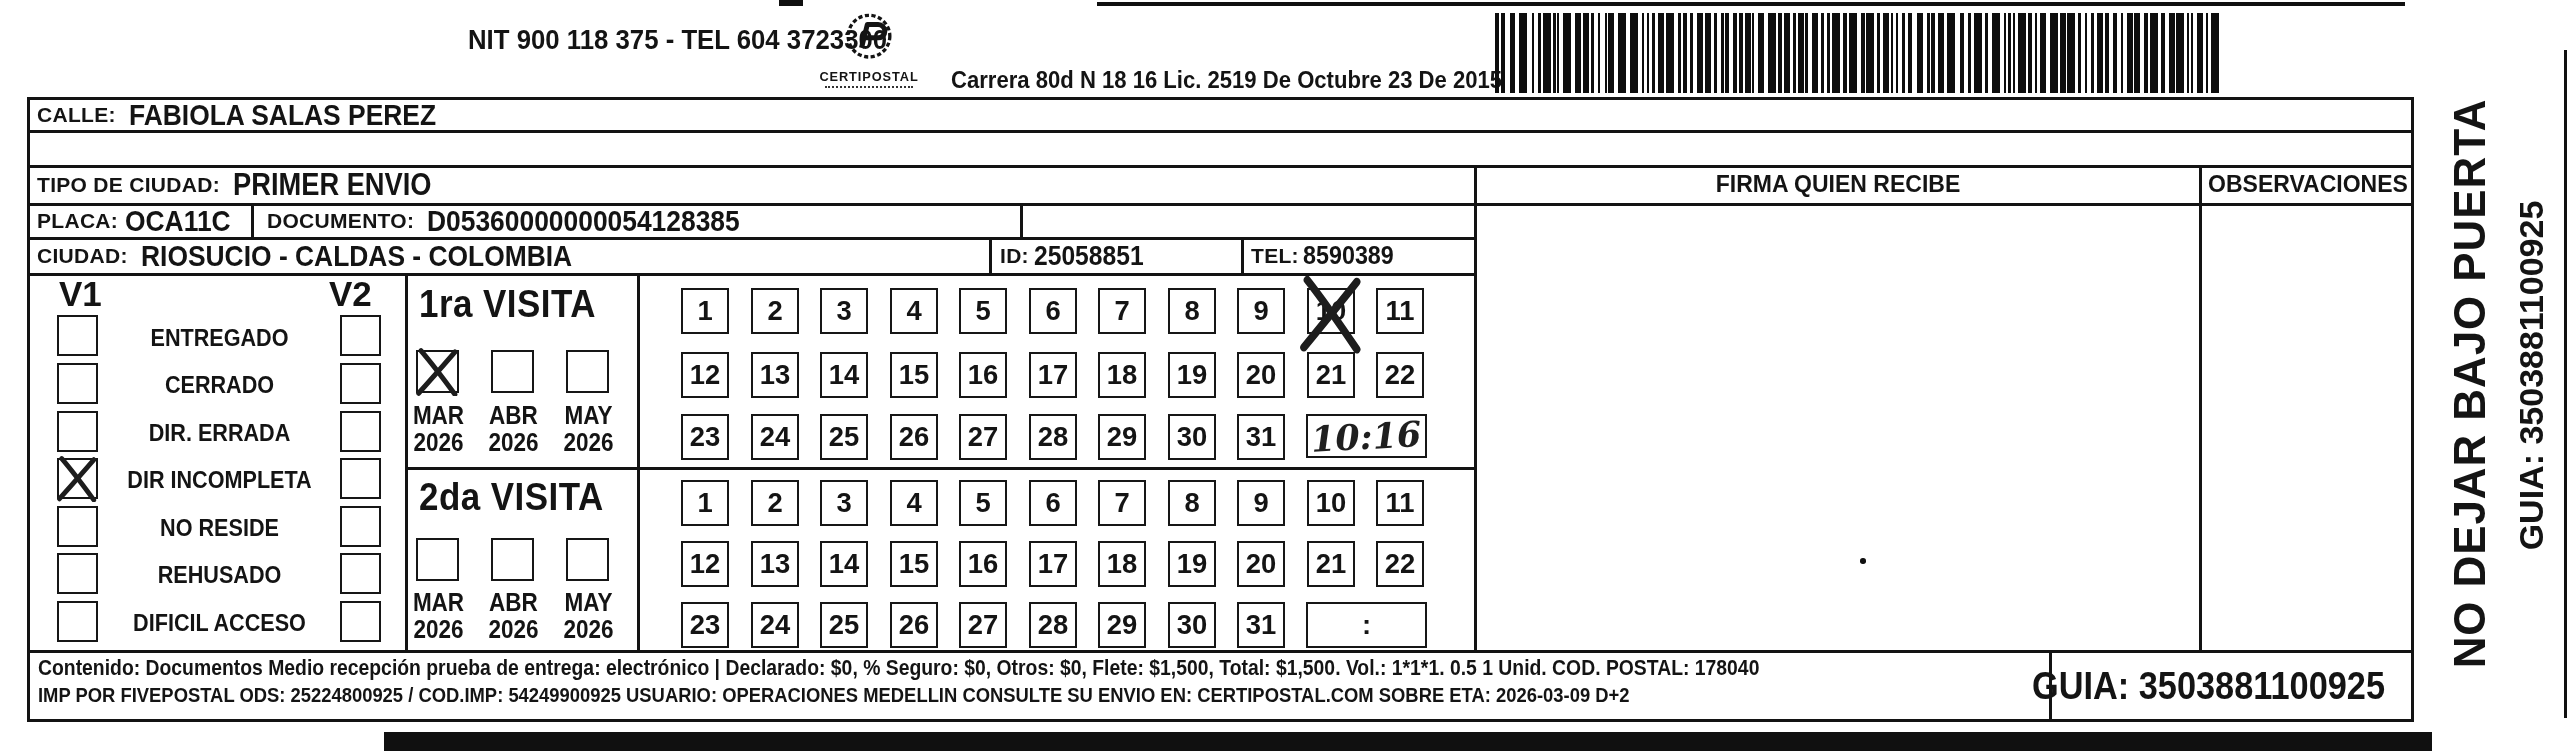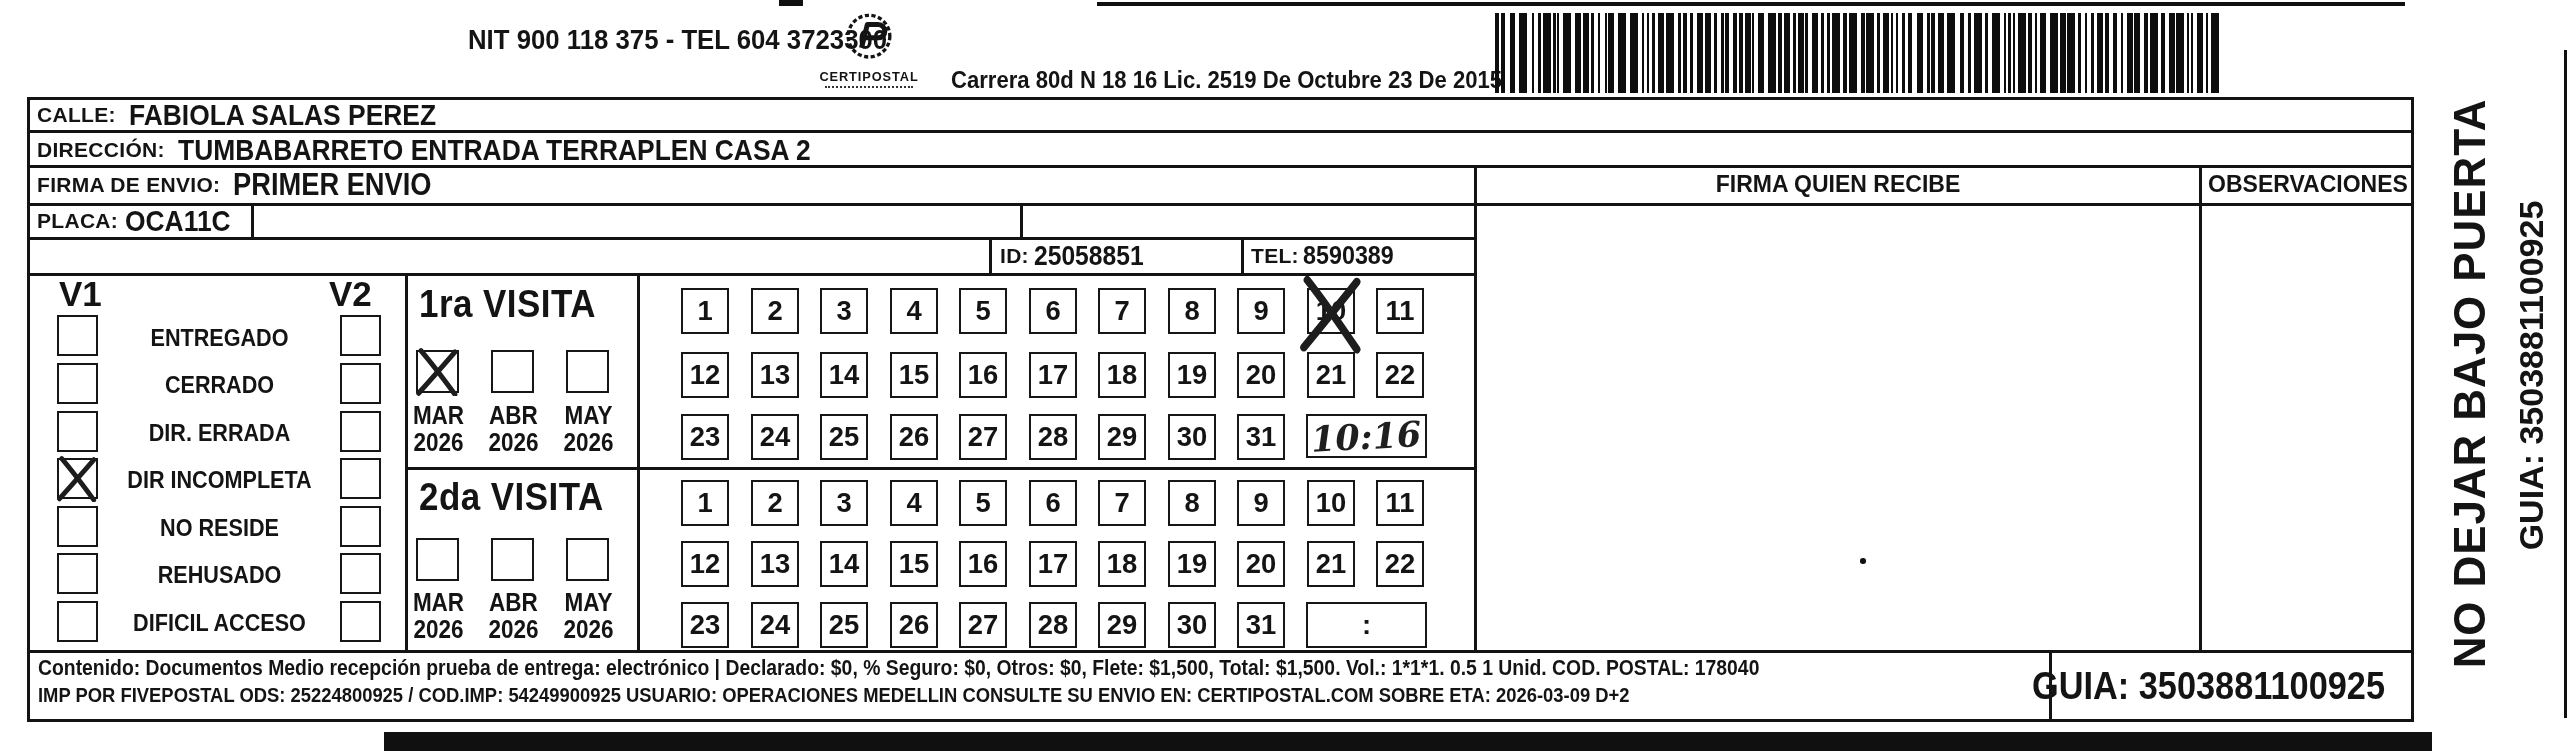--- a/index.html
+++ b/index.html
@@ -174,31 +174,35 @@
   <div class="vline" style="left:989px;top:237px;width:2.7px;height:39px;"></div>
   <div class="vline" style="left:1241px;top:237px;width:2.7px;height:39px;"></div>
   <div class="vline" style="left:405px;top:273px;width:2.7px;height:379px;"></div>
   <div class="vline" style="left:637px;top:273px;width:2.7px;height:379px;"></div>
   <div class="vline" style="left:2049px;top:650px;width:2.7px;height:69px;"></div>
 
   <div class="row" style="left:37px;top:97px;height:35px;">
     <span class="flabel">CALLE:</span>
     <span class="fvalue cx" style="font-size:30px;">FABIOLA SALAS PEREZ</span>
   </div>
-  <div class="row" style="left:37px;top:132px;height:35px;">
-    <span class="flabel">DIRECCIÓN:</span>
-    <span class="fvalue cx" style="font-size:30px;">TUMBABARRETO ENTRADA TERRAPLEN CASA 2</span>
-  </div>
   <div class="row" style="left:37px;top:166px;height:38px;">
-    <span class="flabel">FIRMA DE ENVIO:</span>
+    <span class="flabel">TIPO DE CIUDAD:</span>
     <span class="fvalue cx" style="font-size:31px;">PRIMER ENVIO</span>
   </div>
   <div class="row" style="left:37px;top:203px;height:35px;gap:7.3px;">
     <span class="flabel">PLACA:</span>
     <span class="fvalue cx" style="font-size:30px;">OCA11C</span>
+  </div>
+  <div class="row" style="left:267px;top:203px;height:35px;">
+    <span class="flabel">DOCUMENTO:</span>
+    <span class="fvalue cx" style="font-size:30px;">D05360000000054128385</span>
+  </div>
+  <div class="row" style="left:37px;top:237px;height:37px;">
+    <span class="flabel">CIUDAD:</span>
+    <span class="fvalue cx" style="font-size:30px;">RIOSUCIO - CALDAS - COLOMBIA</span>
   </div>
   <div class="row" style="left:1000px;top:237px;height:37px;gap:5.5px;">
     <span class="flabel">ID:</span>
     <span class="fvalue cx" style="font-size:28px;">25058851</span>
   </div>
   <div class="row" style="left:1251px;top:237px;height:37px;gap:3.7px;">
     <span class="flabel">TEL:</span>
     <span class="fvalue cx" style="font-size:26.5px;">8590389</span>
   </div>
 

